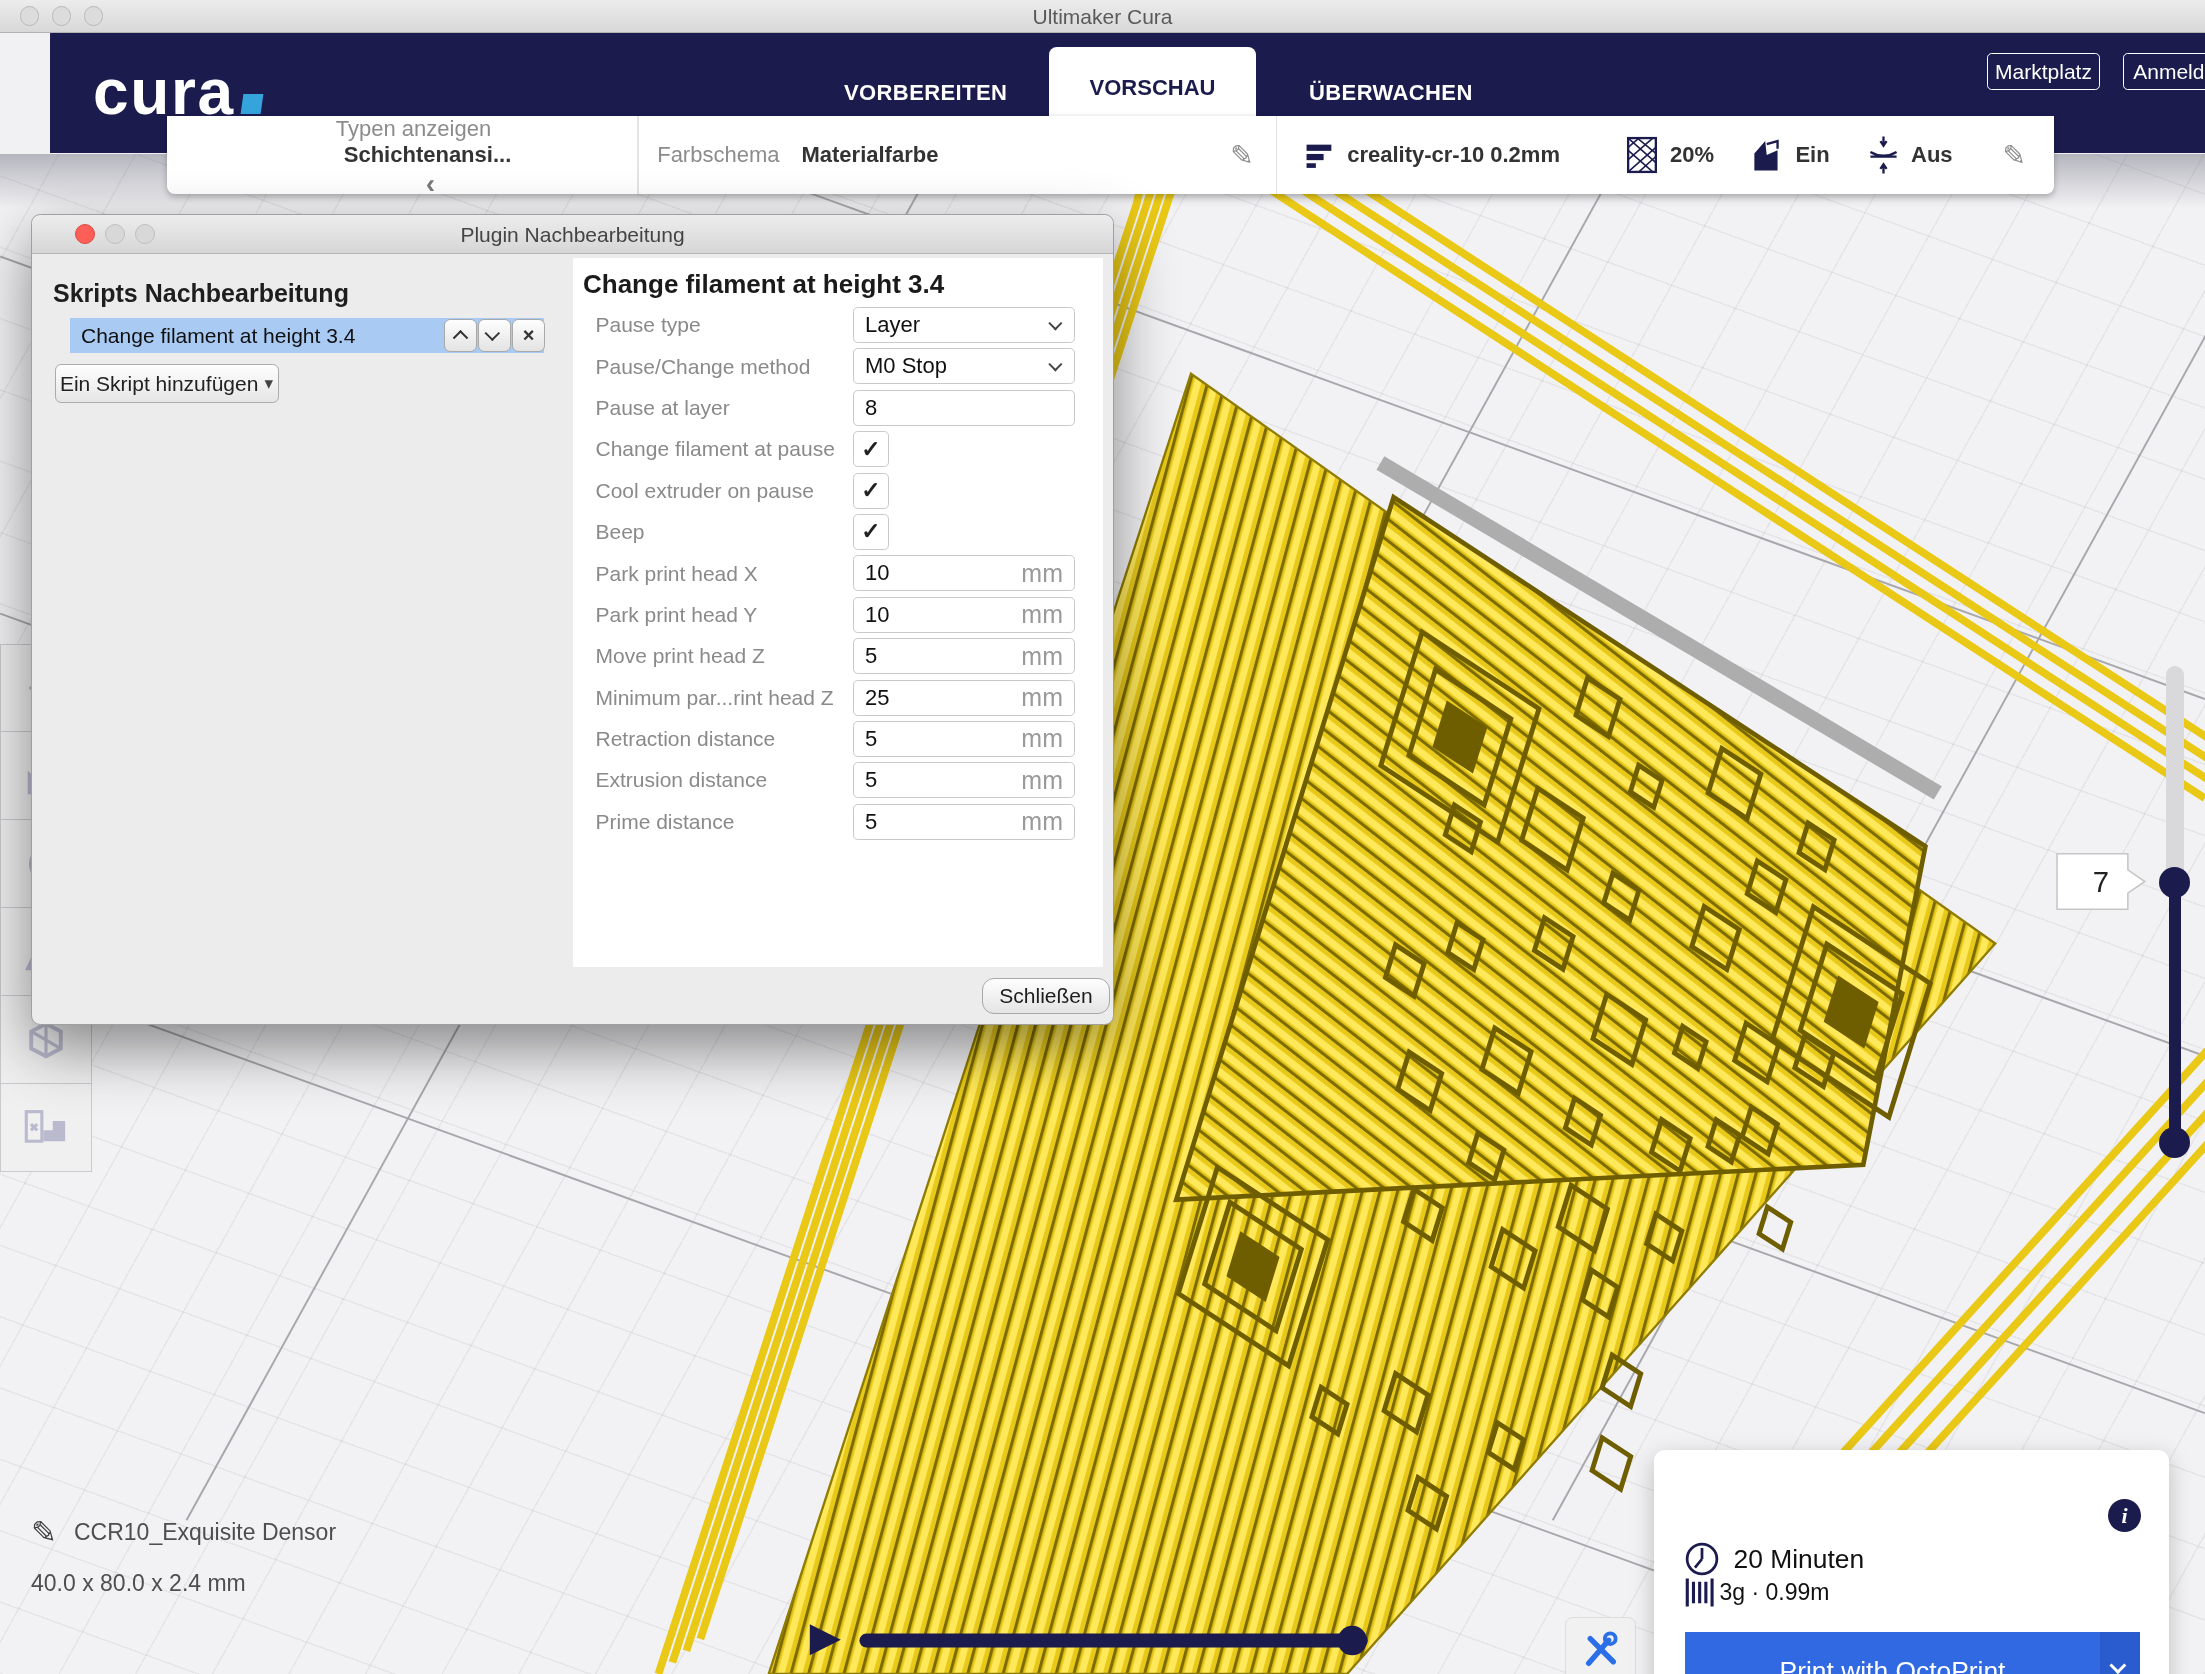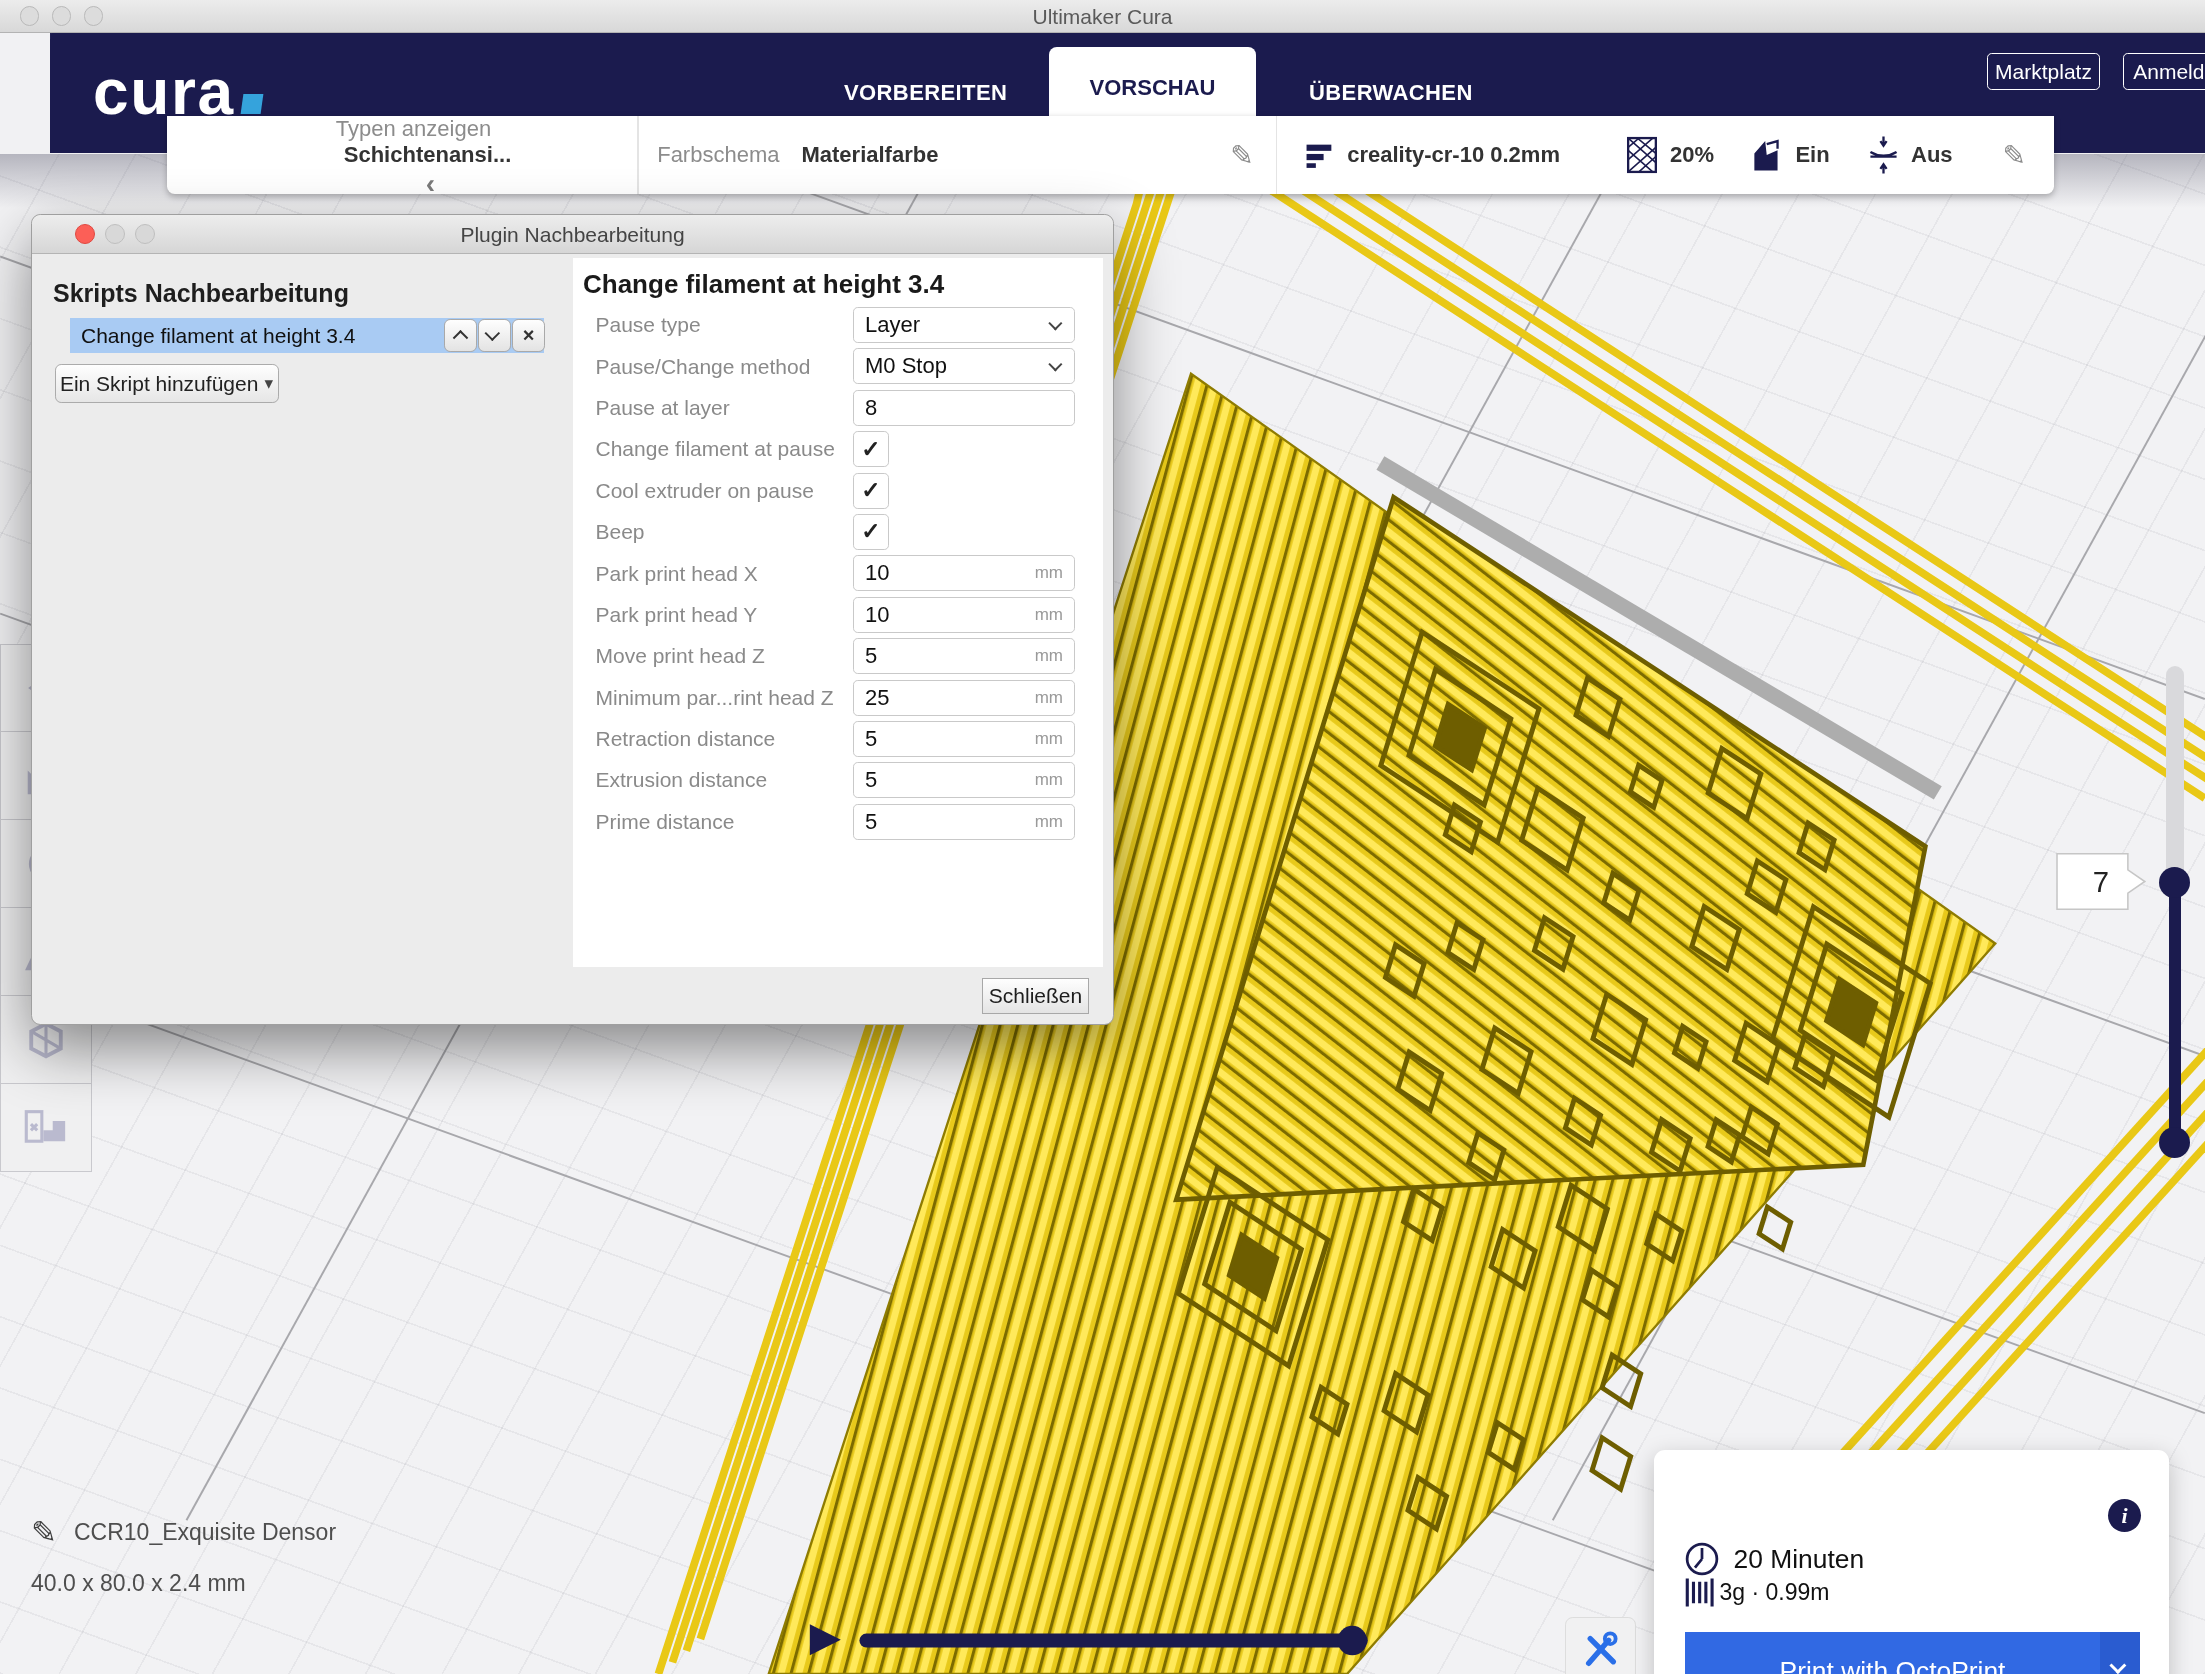--- a/index.html
+++ b/index.html
@@ -93,27 +93,27 @@
   .caret { font-size:17px; color:#444; }
 
   .settings-panel { position:absolute; left:541px; top:43px; width:530px; height:709px; background:#FFFFFF; }
   .settings-heading { position:absolute; left:10px; top:11px; font-size:26px; font-weight:bold; color:#1A1A1A; }
   .frows { position:absolute; left:0; top:49px; width:100%; }
   .frow { position:relative; height:36px; margin-bottom:5.4px; }
   .frow .flabel { position:absolute; left:22.5px; top:6.2px; font-size:21px; color:#8A8A8A; }
   .fbox { position:absolute; left:280px; top:0; width:222px; height:36px; background:#FFF;
     border:0.8px solid #C9C9C9; border-radius:4.7px; display:flex; align-items:center; }
   .fbox .fval { font-size:22px; color:#111; margin-left:11px; }
-  .fbox .funit { position:absolute; right:11px; font-size:17px; color:#9A9A9A; }
+  .fbox .funit { position:absolute; right:11px; font-size:25px; color:#9A9A9A; }
   .fbox .fchev { position:absolute; right:12.4px; width:10px; height:10px;
     border-left:2.3px solid #444; border-bottom:2.3px solid #444; transform:rotate(-45deg) translate(0,-2.3px); }
   .fcheck { position:absolute; left:280px; top:0; width:36px; height:36px; background:#FFF;
     border:0.8px solid #C9C9C9; border-radius:4.7px; display:flex; align-items:center; justify-content:center;
     font-size:23px; color:#222; font-weight:bold; }
-  .close-btn { position:absolute; left:950px; top:763px; width:107px; height:36px; border-radius:0;
+  .close-btn { position:absolute; left:950px; top:763px; width:128px; height:36px; border-radius:12px;
     background:linear-gradient(#FEFEFE,#E4E4E4); border:0.8px solid #A8A8A8;
     display:flex; align-items:center; justify-content:center; font-size:21px; color:#1D1D1D; }
 
   
   .lslider-track { position:absolute; left:2166px; top:666px; width:18px; height:230px;
     background:#D9D9DC; border-radius:9.3px; z-index:6; }
   .lslider-bar { position:absolute; left:2169px; top:882px; width:11.6px; height:261px;
     background:#1B1B4E; z-index:6; }
   .lhandle { position:absolute; width:31px; height:31px; border-radius:50%; background:#1B1B4E; z-index:7; }
   .lh-top { left:2159px; top:867px; } .lh-bot { left:2159px; top:1127px; }

